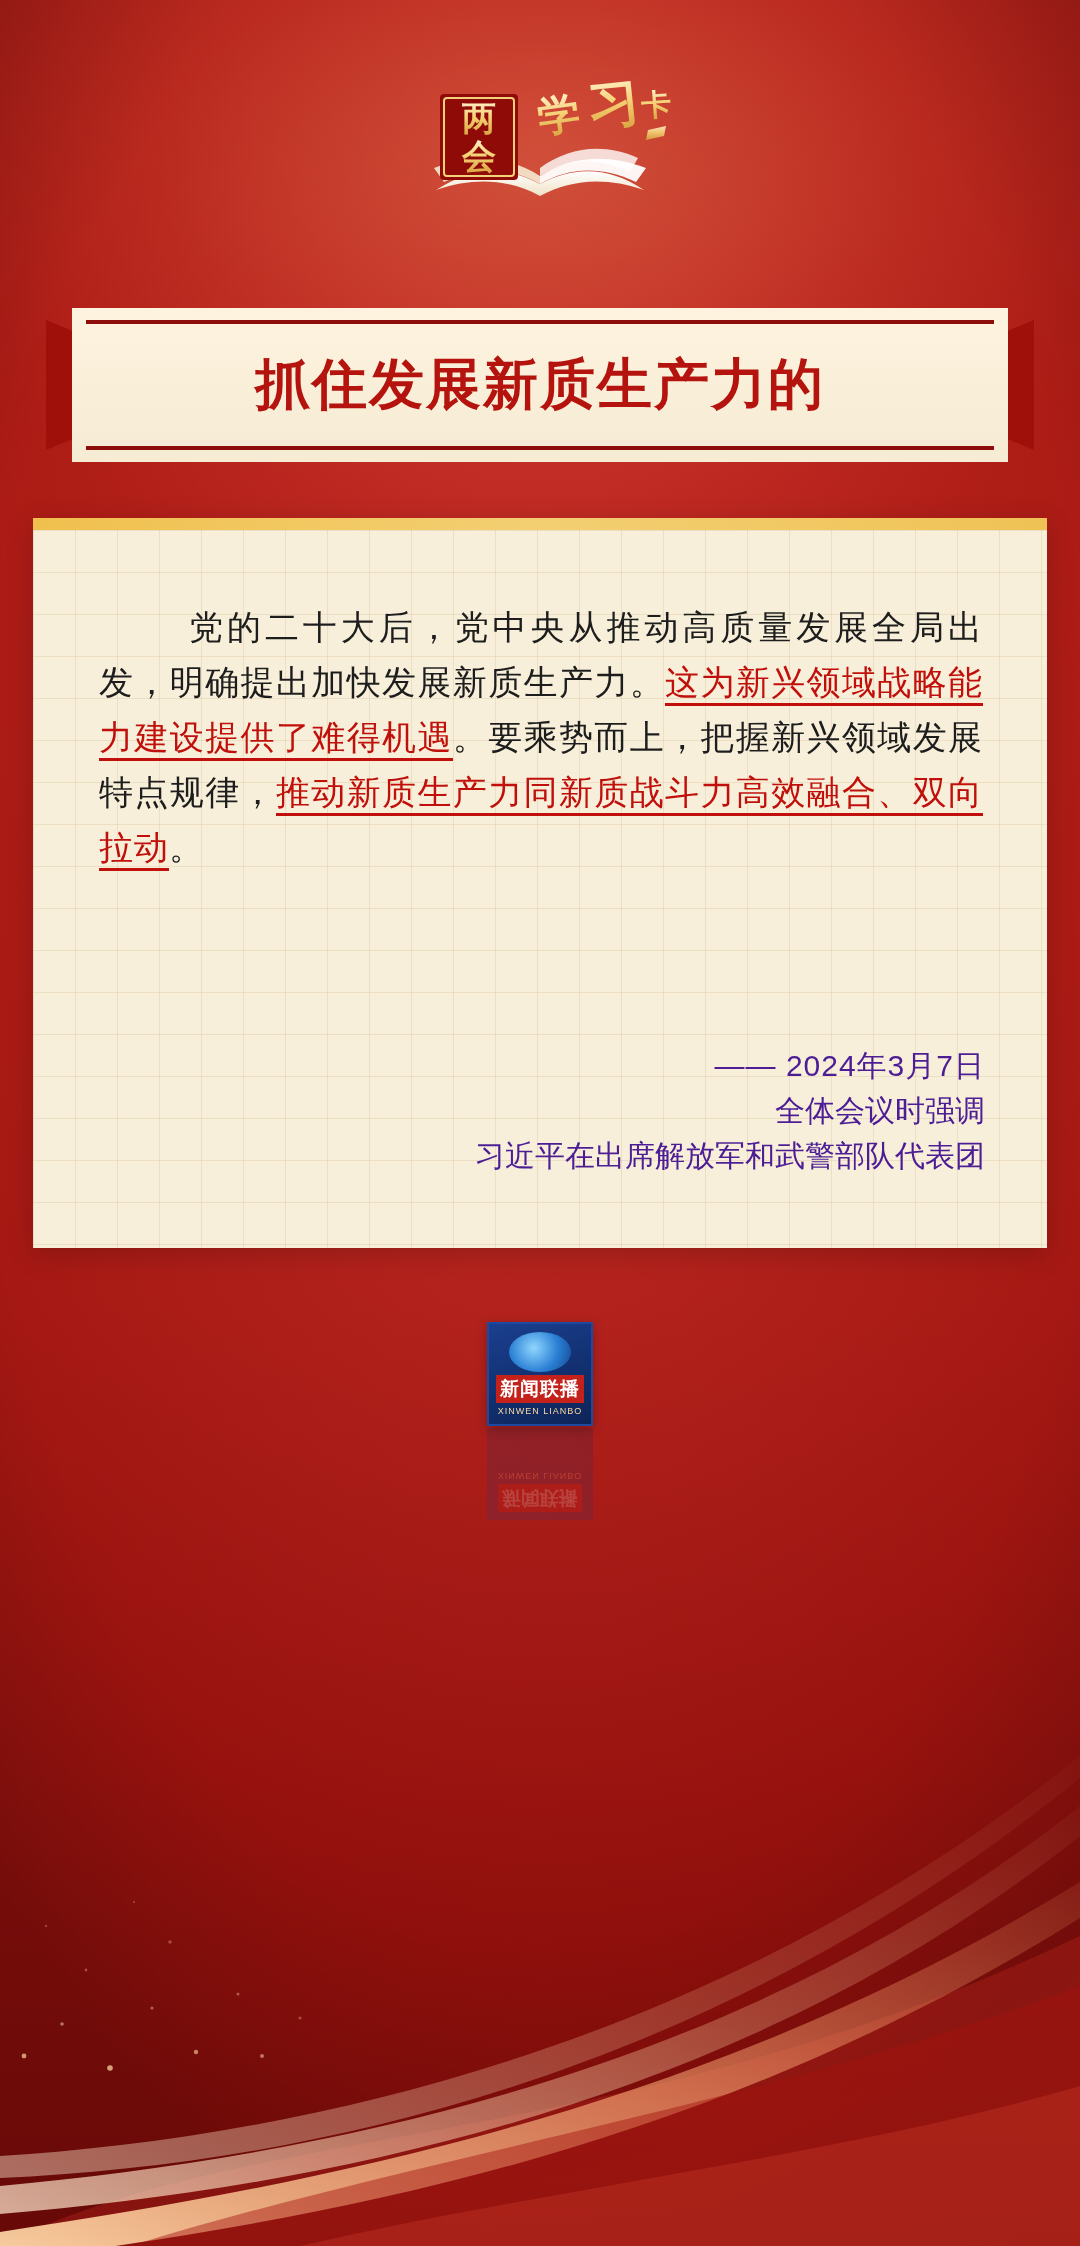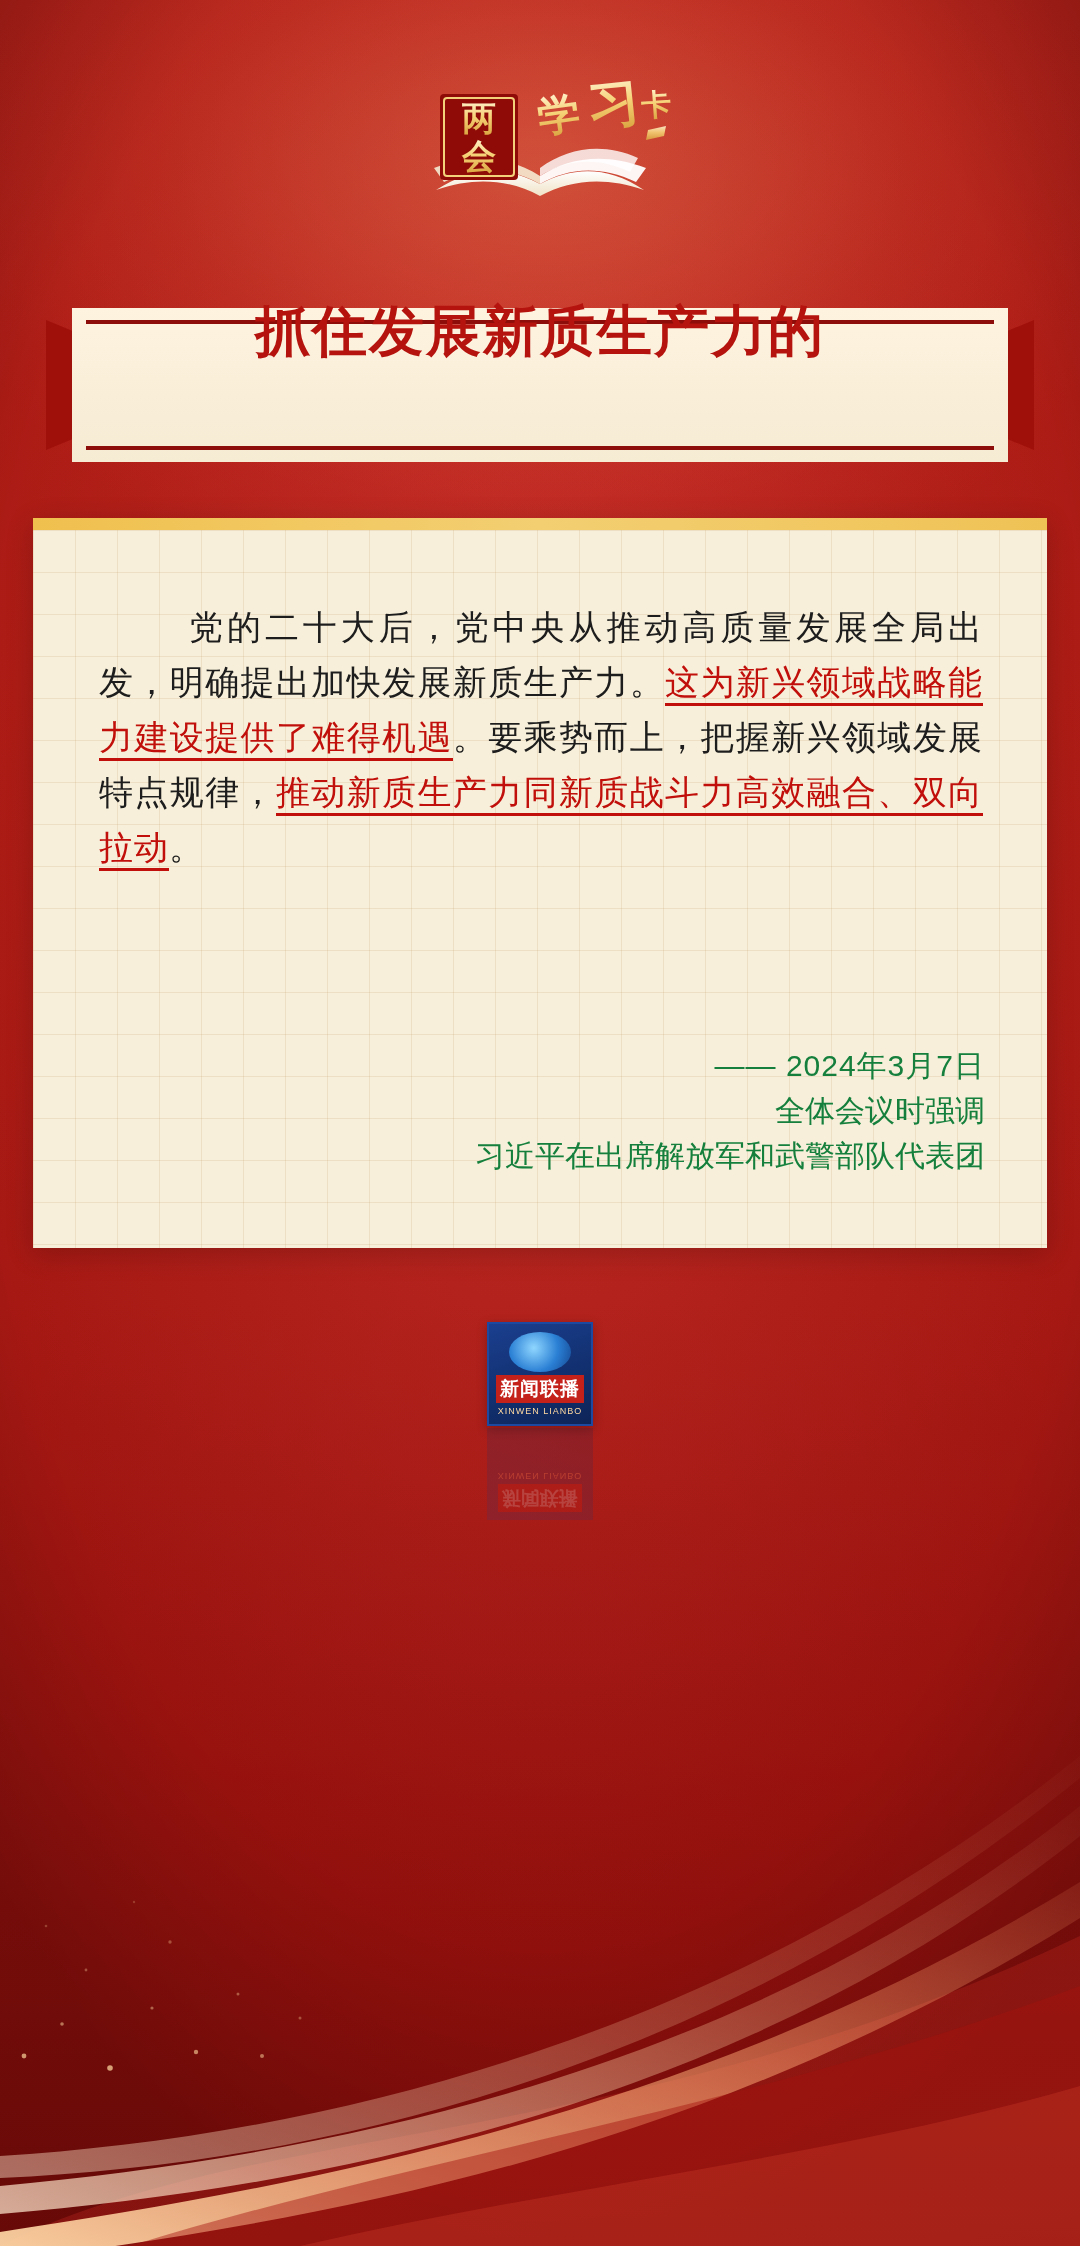--- a/index.html
+++ b/index.html
@@ -37,21 +37,21 @@
   }
   .logo { position:relative; width:300px; height:140px; }
 
   
   .banner {
     position:absolute; top:300px; left:46px; width:988px; height:170px;
   }
   .banner-svg { position:absolute; inset:0; }
   .banner-text {
     position:absolute; inset:0;
-    display:flex; flex-direction:column; justify-content:space-between; align-items:center;
+    display:flex; flex-direction:column; justify-content:center; align-items:center;
     color:#b5140e;
     font-size:55px; font-weight:bold; line-height:1.16;
     letter-spacing:2px;
     text-align:center;
     font-family:"Liberation Sans", sans-serif;
   }
 
   
   .card {
     position:absolute; top:518px; left:33px;
@@ -82,21 +82,21 @@
   }
   .hl {
     color:#c1100b;
     border-bottom:3px solid #c1100b;
     padding-bottom:2px;
   }
 
   .attrib {
     position:absolute; right:62px; bottom:70px;
     text-align:right;
-    color:#15803d;
+    color:#4c1d95;
     font-size:30px; line-height:1.5;
     font-family:"Liberation Sans", sans-serif;
   }
   .attrib .date { letter-spacing:1px; }
 
   
   .xwlb {
     position:absolute; left:50%; transform:translateX(-50%);
     top:1322px;
     width:106px; height:104px;

